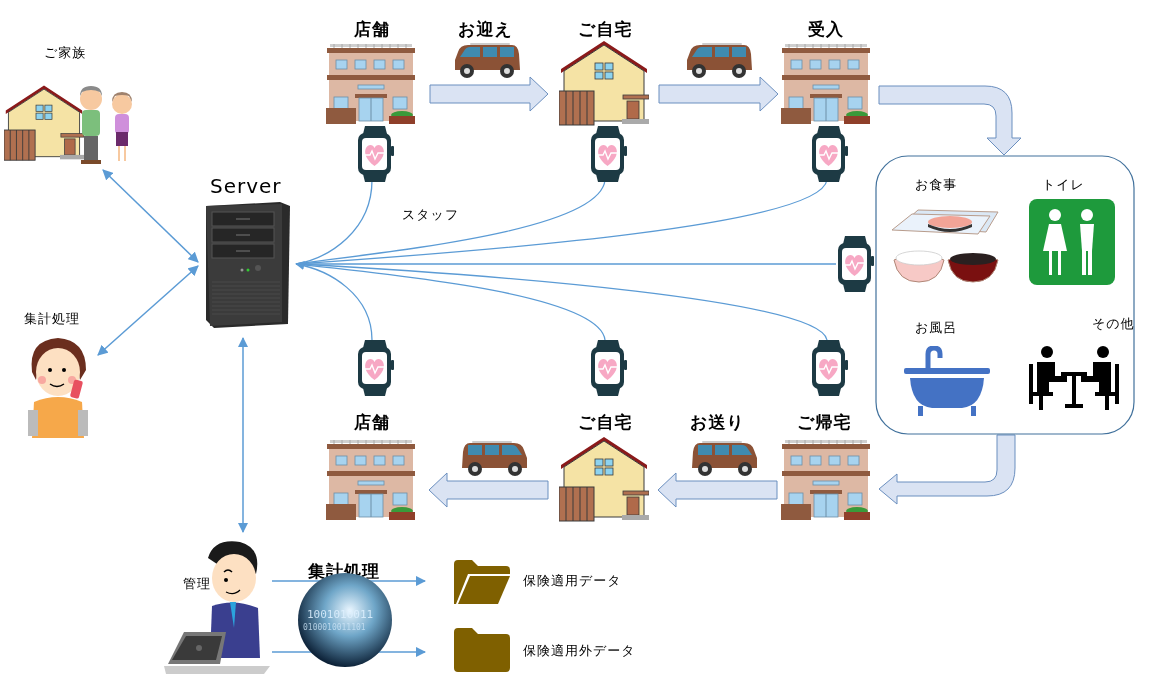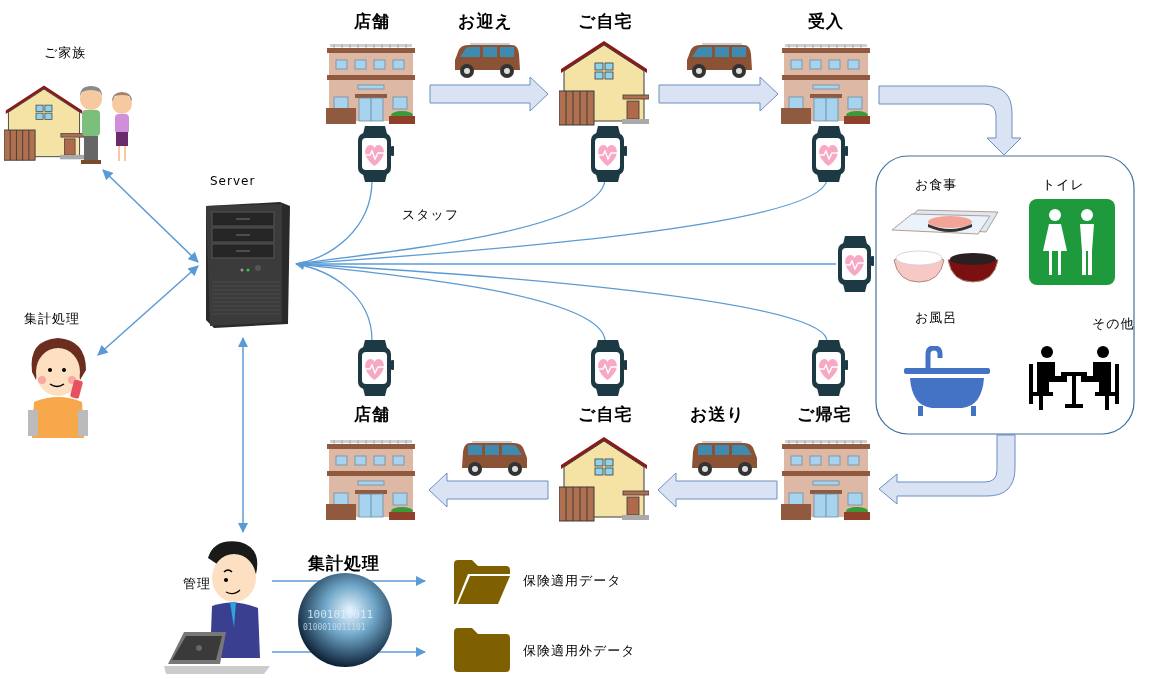--- a/index.html
+++ b/index.html
@@ -1,18 +1,18 @@
 <!DOCTYPE html>
 <html><head>
 <meta charset="utf-8">
 <style>
   html, body { margin:0; padding:0; background:#ffffff; }
   body { width:1152px; height:675px; position:relative; overflow:hidden;
          font-family:"DejaVu Sans", "Liberation Sans", sans-serif; color:#000; }
-  .lbl { position:absolute; font-size:17px; font-weight:bold; white-space:nowrap; letter-spacing:1px; }
+  .lbl { position:absolute; font-size:17px; font-weight:bold; white-space:nowrap; letter-spacing:1px;margin-top:8px; }
   .lbl-n { position:absolute; font-size:13px; white-space:nowrap; letter-spacing:1px; }
   svg.layer { position:absolute; left:0; top:0; }
   .ico { position:absolute; }
 </style>
 </head>
 <body>
 
 <svg width="0" height="0" style="position:absolute">
   <defs>
 
@@ -161,21 +161,21 @@
     <circle cx="40" cy="36" r="2" fill="#000"></circle>
   <circle cx="18" cy="46" r="4" fill="#f8a8a0"></circle>
     <circle cx="48" cy="46" r="4" fill="#f8a8a0"></circle>
   <path d="M26 50 Q33 55 40 50" stroke="#000" fill="none" stroke-width="1.4"></path>
   <rect x="48" y="46" width="9" height="18" rx="2" fill="#e85060" transform="rotate(15 52 55)"></rect>
   <path d="M10 68 Q34 58 58 68 L60 104 H8 Z" fill="#f6a84a"></path>
   <rect x="4" y="76" width="10" height="26" fill="#bbbbbb"></rect>
   <rect x="54" y="76" width="10" height="26" fill="#bbbbbb"></rect>
 </svg>
 
-<div class="lbl-n" style="left:210px;top:174px;font-size:12px;letter-spacing:1px;">Server</div>
+<div class="lbl-n" style="left:210px;top:174px;font-size:20px;letter-spacing:1px;">Server</div>
 <svg class="ico" style="left:202px;top:200px;" width="90" height="130" viewBox="0 0 90 130">
   <path d="M4 6 L78 2 L88 6 L86 124 L12 128 L4 120 Z" fill="#2a2a2a"></path>
   <path d="M4 6 L80 4 L80 122 L8 126 Z" fill="#3b3b3b"></path>
   <rect x="10" y="12" width="62" height="14" fill="#262626" stroke="#555" stroke-width="1"></rect>
   <rect x="10" y="28" width="62" height="14" fill="#262626" stroke="#555" stroke-width="1"></rect>
   <rect x="10" y="44" width="62" height="14" fill="#262626" stroke="#555" stroke-width="1"></rect>
   <line x1="34" y1="19" x2="48" y2="19" stroke="#777"></line>
   <line x1="34" y1="35" x2="48" y2="35" stroke="#777"></line>
   <line x1="34" y1="51" x2="48" y2="51" stroke="#777"></line>
   <circle cx="40" cy="70" r="1.5" fill="#999"></circle>
@@ -251,21 +251,21 @@
   <circle cx="26" cy="16" r="6" fill="#fff"></circle>
     <circle cx="58" cy="16" r="6" fill="#fff"></circle>
   <path d="M20 25 H32 L38 52 H14 Z" fill="#fff"></path>
   <rect x="20" y="52" width="3" height="24" fill="#fff"></rect>
     <rect x="29" y="52" width="3" height="24" fill="#fff"></rect>
   <path d="M51 25 H65 L63 52 H53 Z" fill="#fff"></path>
   <rect x="53" y="52" width="4" height="24" fill="#fff"></rect>
     <rect x="59" y="52" width="4" height="24" fill="#fff"></rect>
 </svg>
 
-<div class="lbl-n" style="left:915px;top:309px;">お風呂</div>
+<div class="lbl-n" style="left:915px;top:319px;">お風呂</div>
 <svg class="ico" style="left:904px;top:346px;" width="86" height="72" viewBox="0 0 86 72">
   <path d="M24 22 V8 Q24 2 30 2 Q36 2 36 8 V12" fill="none" stroke="#4472c4" stroke-width="5"></path>
   <rect x="0" y="22" width="86" height="6" rx="2" fill="#4472c4"></rect>
   <path d="M6 32 H80 Q78 60 58 62 H28 Q8 60 6 32 Z" fill="#4472c4"></path>
   <rect x="14" y="60" width="5" height="10" fill="#4472c4"></rect>
     <rect x="67" y="60" width="5" height="10" fill="#4472c4"></rect>
 </svg>
 
 <div class="lbl-n" style="left:1092px;top:315px;">その他</div>
 <svg class="ico" style="left:1027px;top:346px;" width="94" height="66" viewBox="0 0 94 66">

